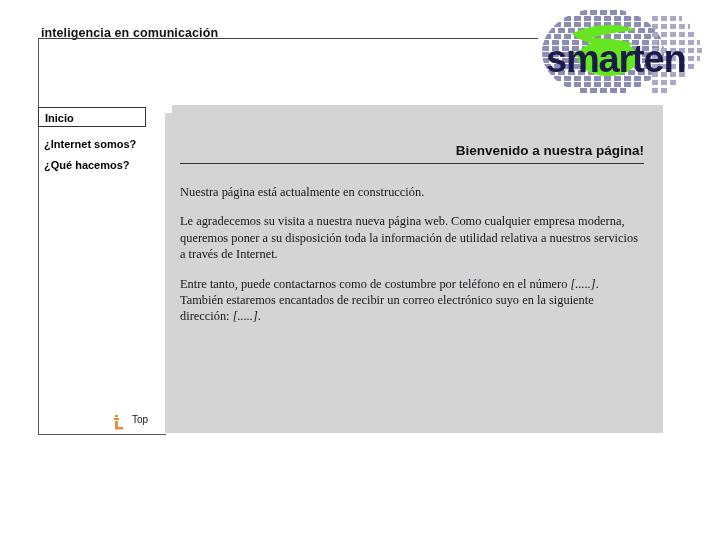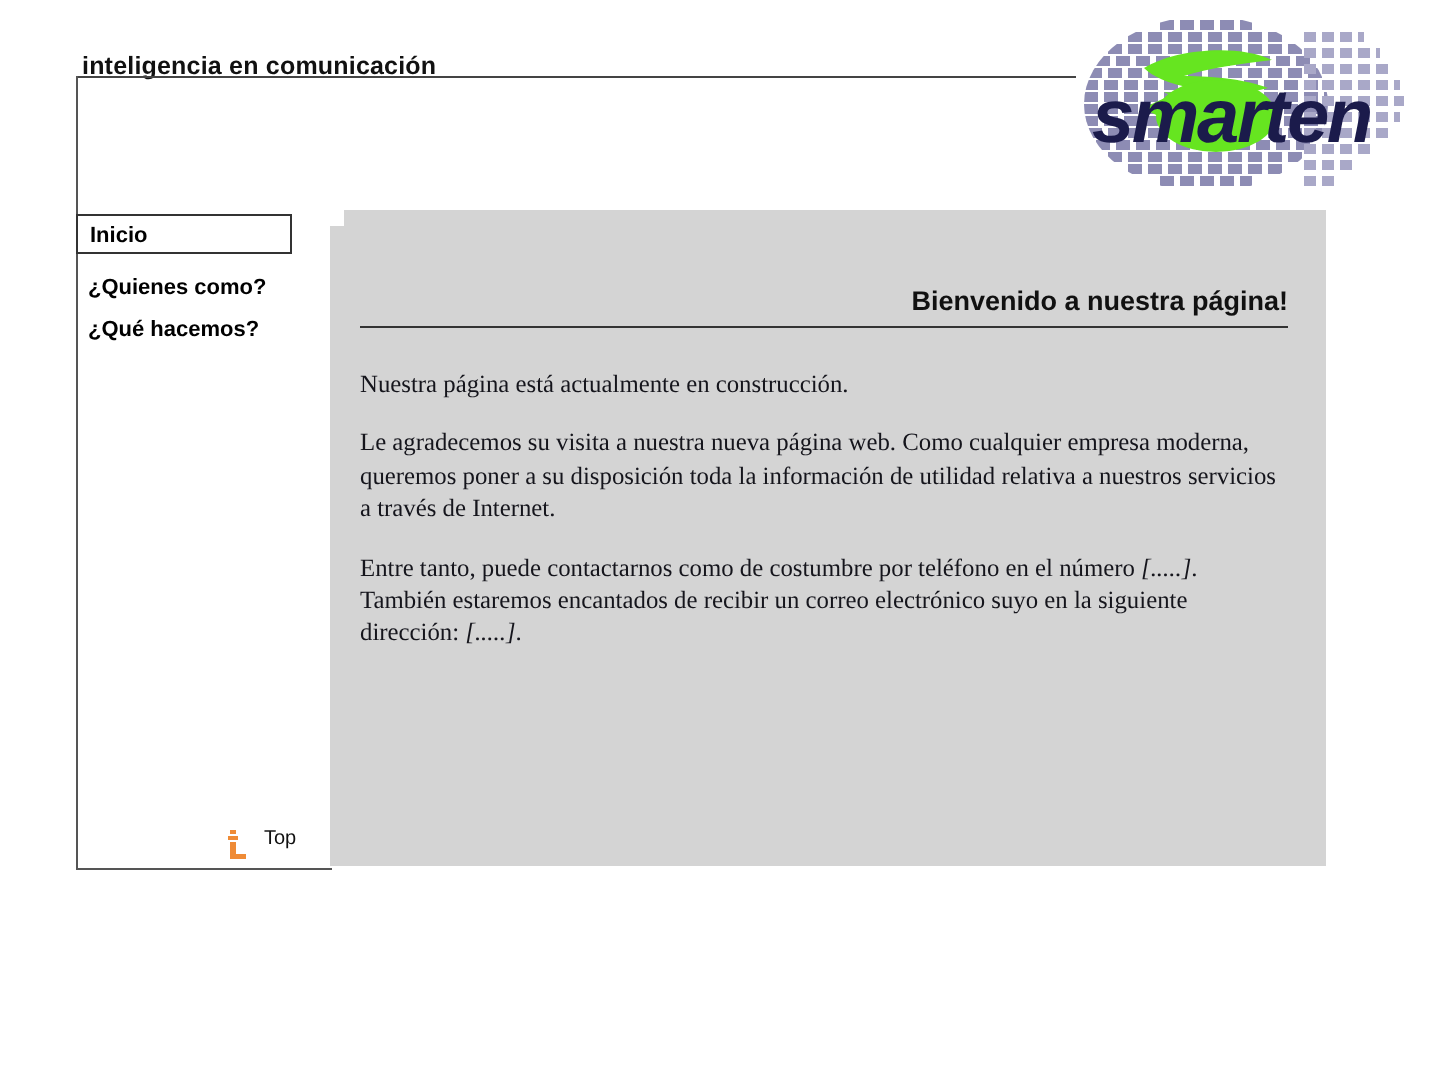--- a/index.html
+++ b/index.html
@@ -84,21 +84,20 @@
     top: 14px;
     width: 96px;
     height: 62px;
   }
   #logo-wordmark {
     position: absolute;
     left: 12px;
     top: 34px;
     font-size: 38px;
     font-weight: bold;
-    font-style: italic;
     color: #1b1b4b;
     letter-spacing: -1.2px;
     line-height: 1;
     white-space: nowrap;
   }
 
   
   #sidebar-left-rule {
     position: absolute;
     left: 38px;
@@ -263,21 +262,21 @@
   </svg>
 
   <div id="logo-wordmark">smarten</div>
 </div>
 
 <div id="sidebar-left-rule"></div>
 <div id="sidebar-bottom-rule"></div>
 
 <div id="nav">
   <div id="nav-item-inicio" class="nav-item">Inicio</div>
-  <div id="nav-item-quienes" class="nav-item">¿Quienes como?</div>
+  <div id="nav-item-quienes" class="nav-item">¿Internet somos?</div>
   <div id="nav-item-quehacemos" class="nav-item">¿Qué hacemos?</div>
 </div>
 
 <div id="top-link">
   <svg id="top-arrow-icon" viewBox="0 0 14 16" xmlns="http://www.w3.org/2000/svg">
     <rect x="5" y="0" width="3" height="2" fill="#ef8b36"></rect>
     <rect x="4" y="3" width="5" height="2" fill="#ef8b36"></rect>
     <rect x="5" y="6" width="3" height="6" fill="#ef8b36"></rect>
     <rect x="5" y="12" width="8" height="2.5" fill="#ef8b36"></rect>
   </svg>

